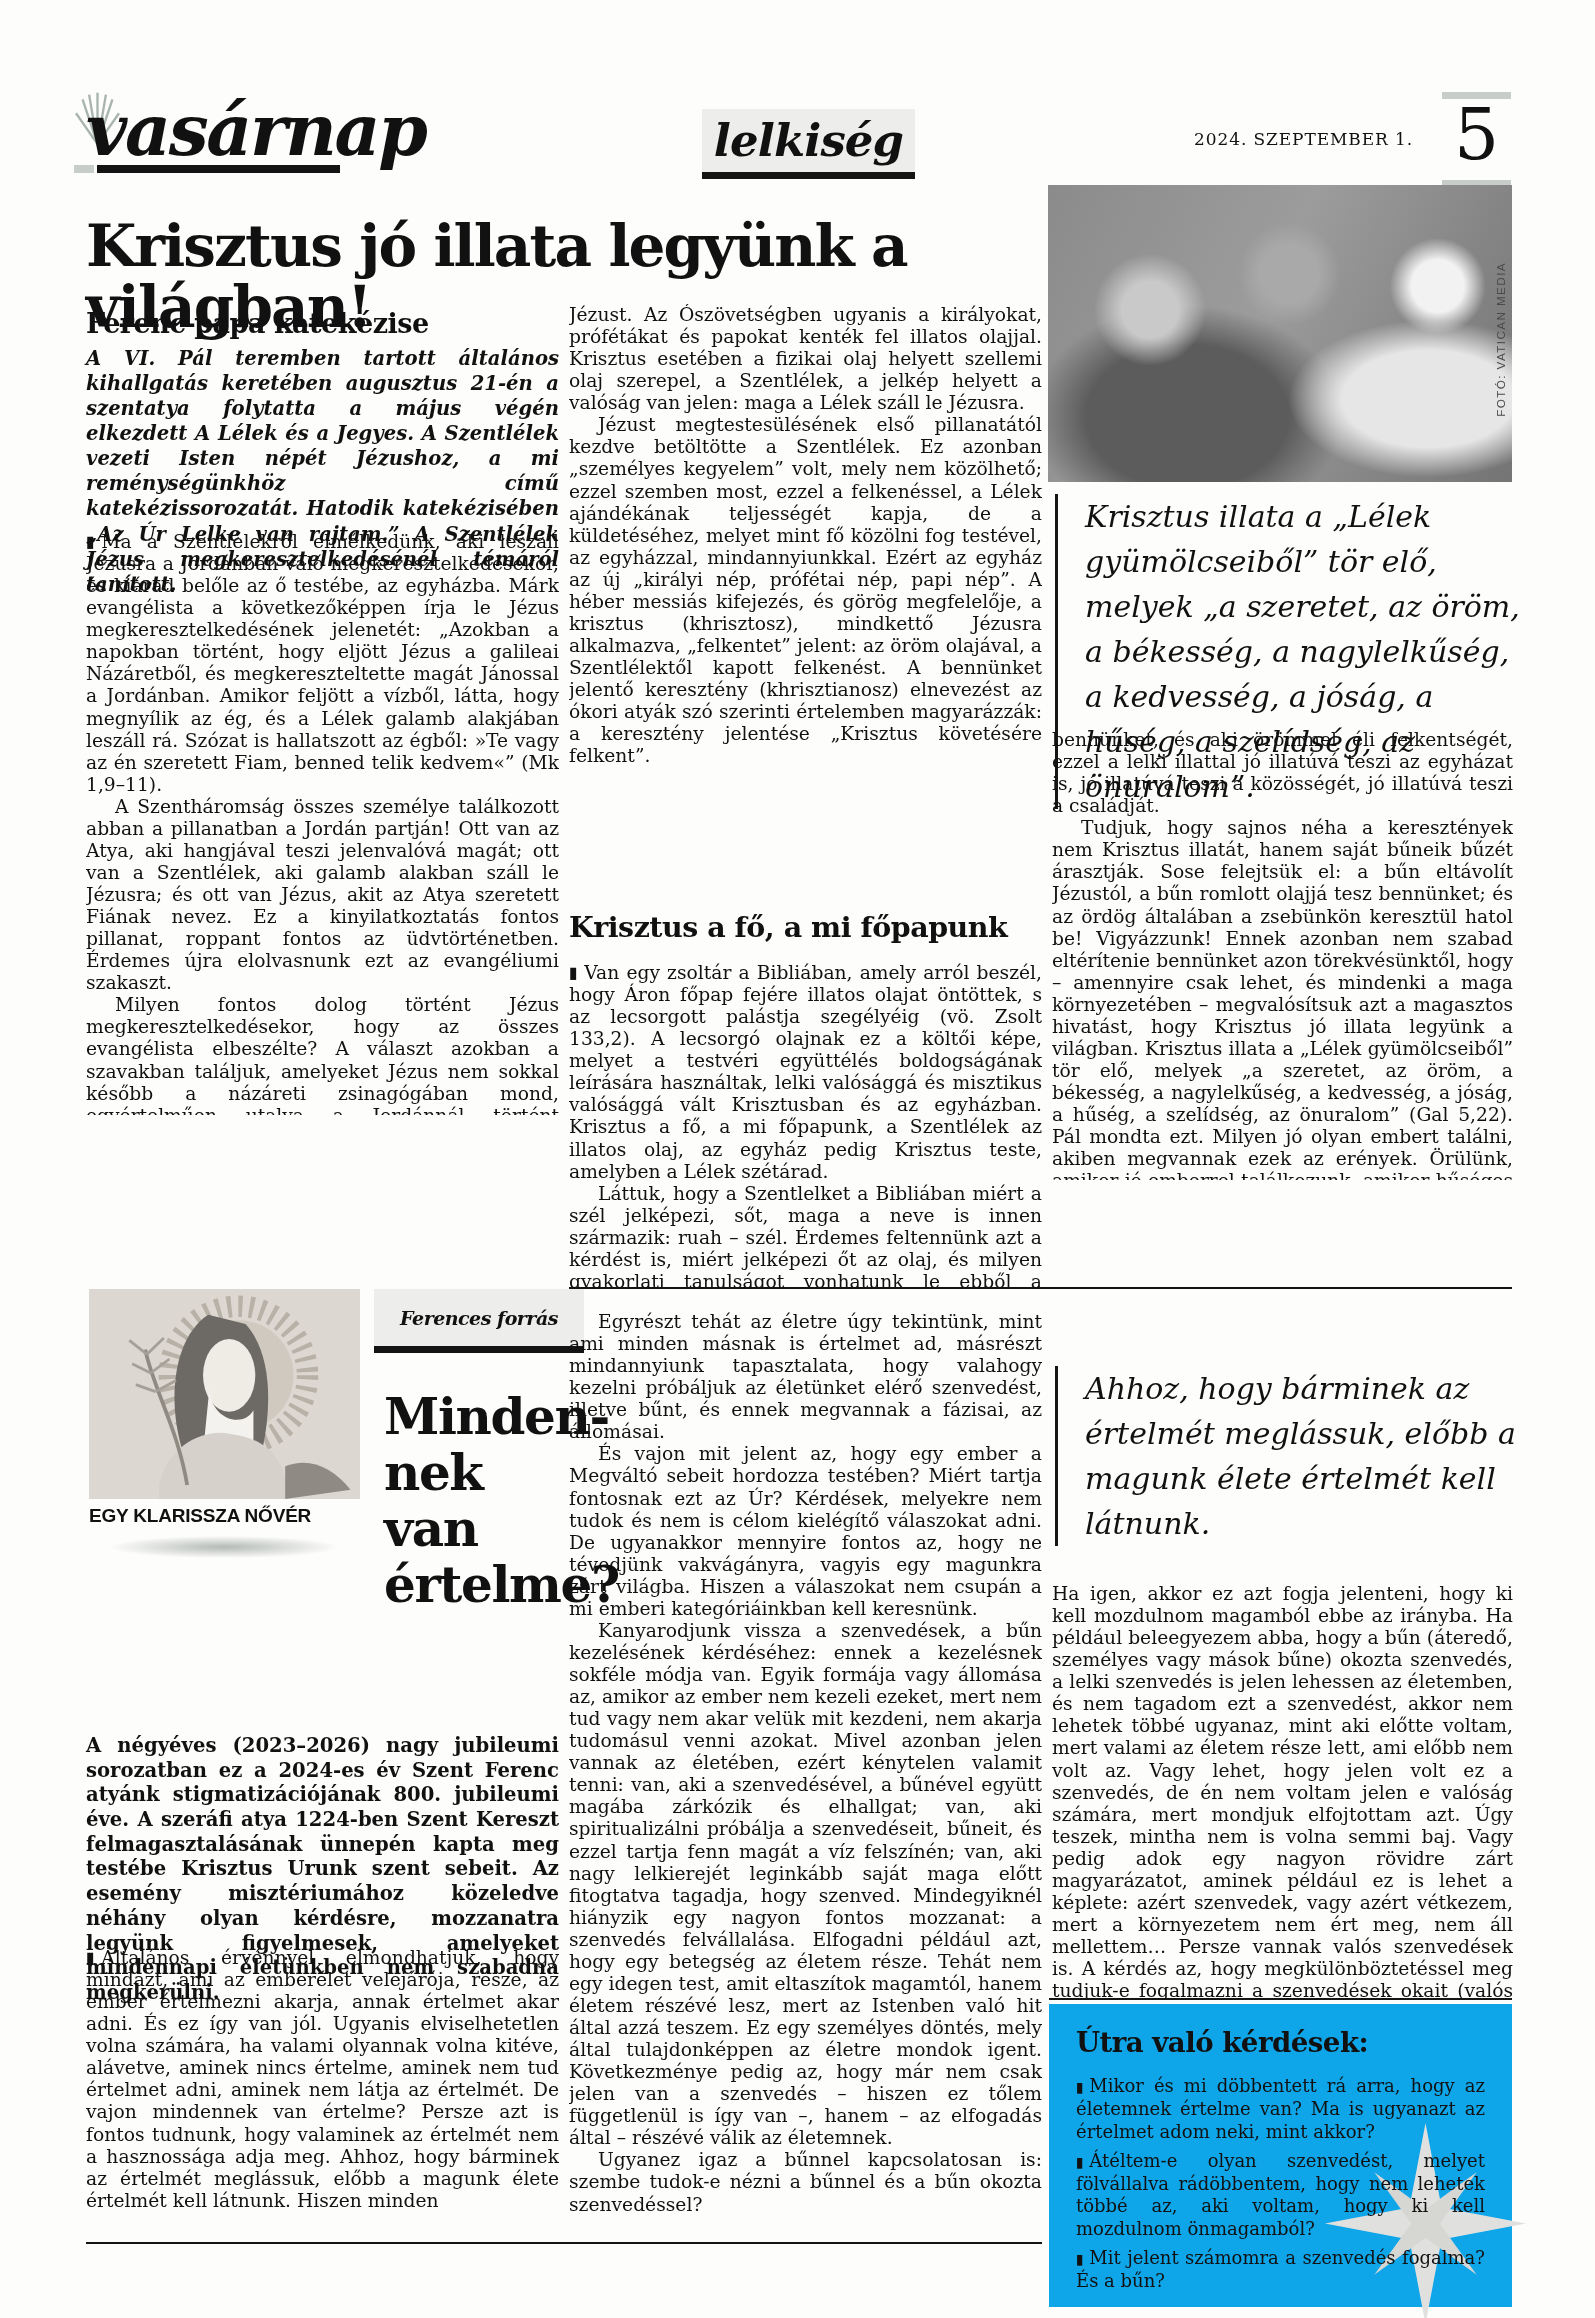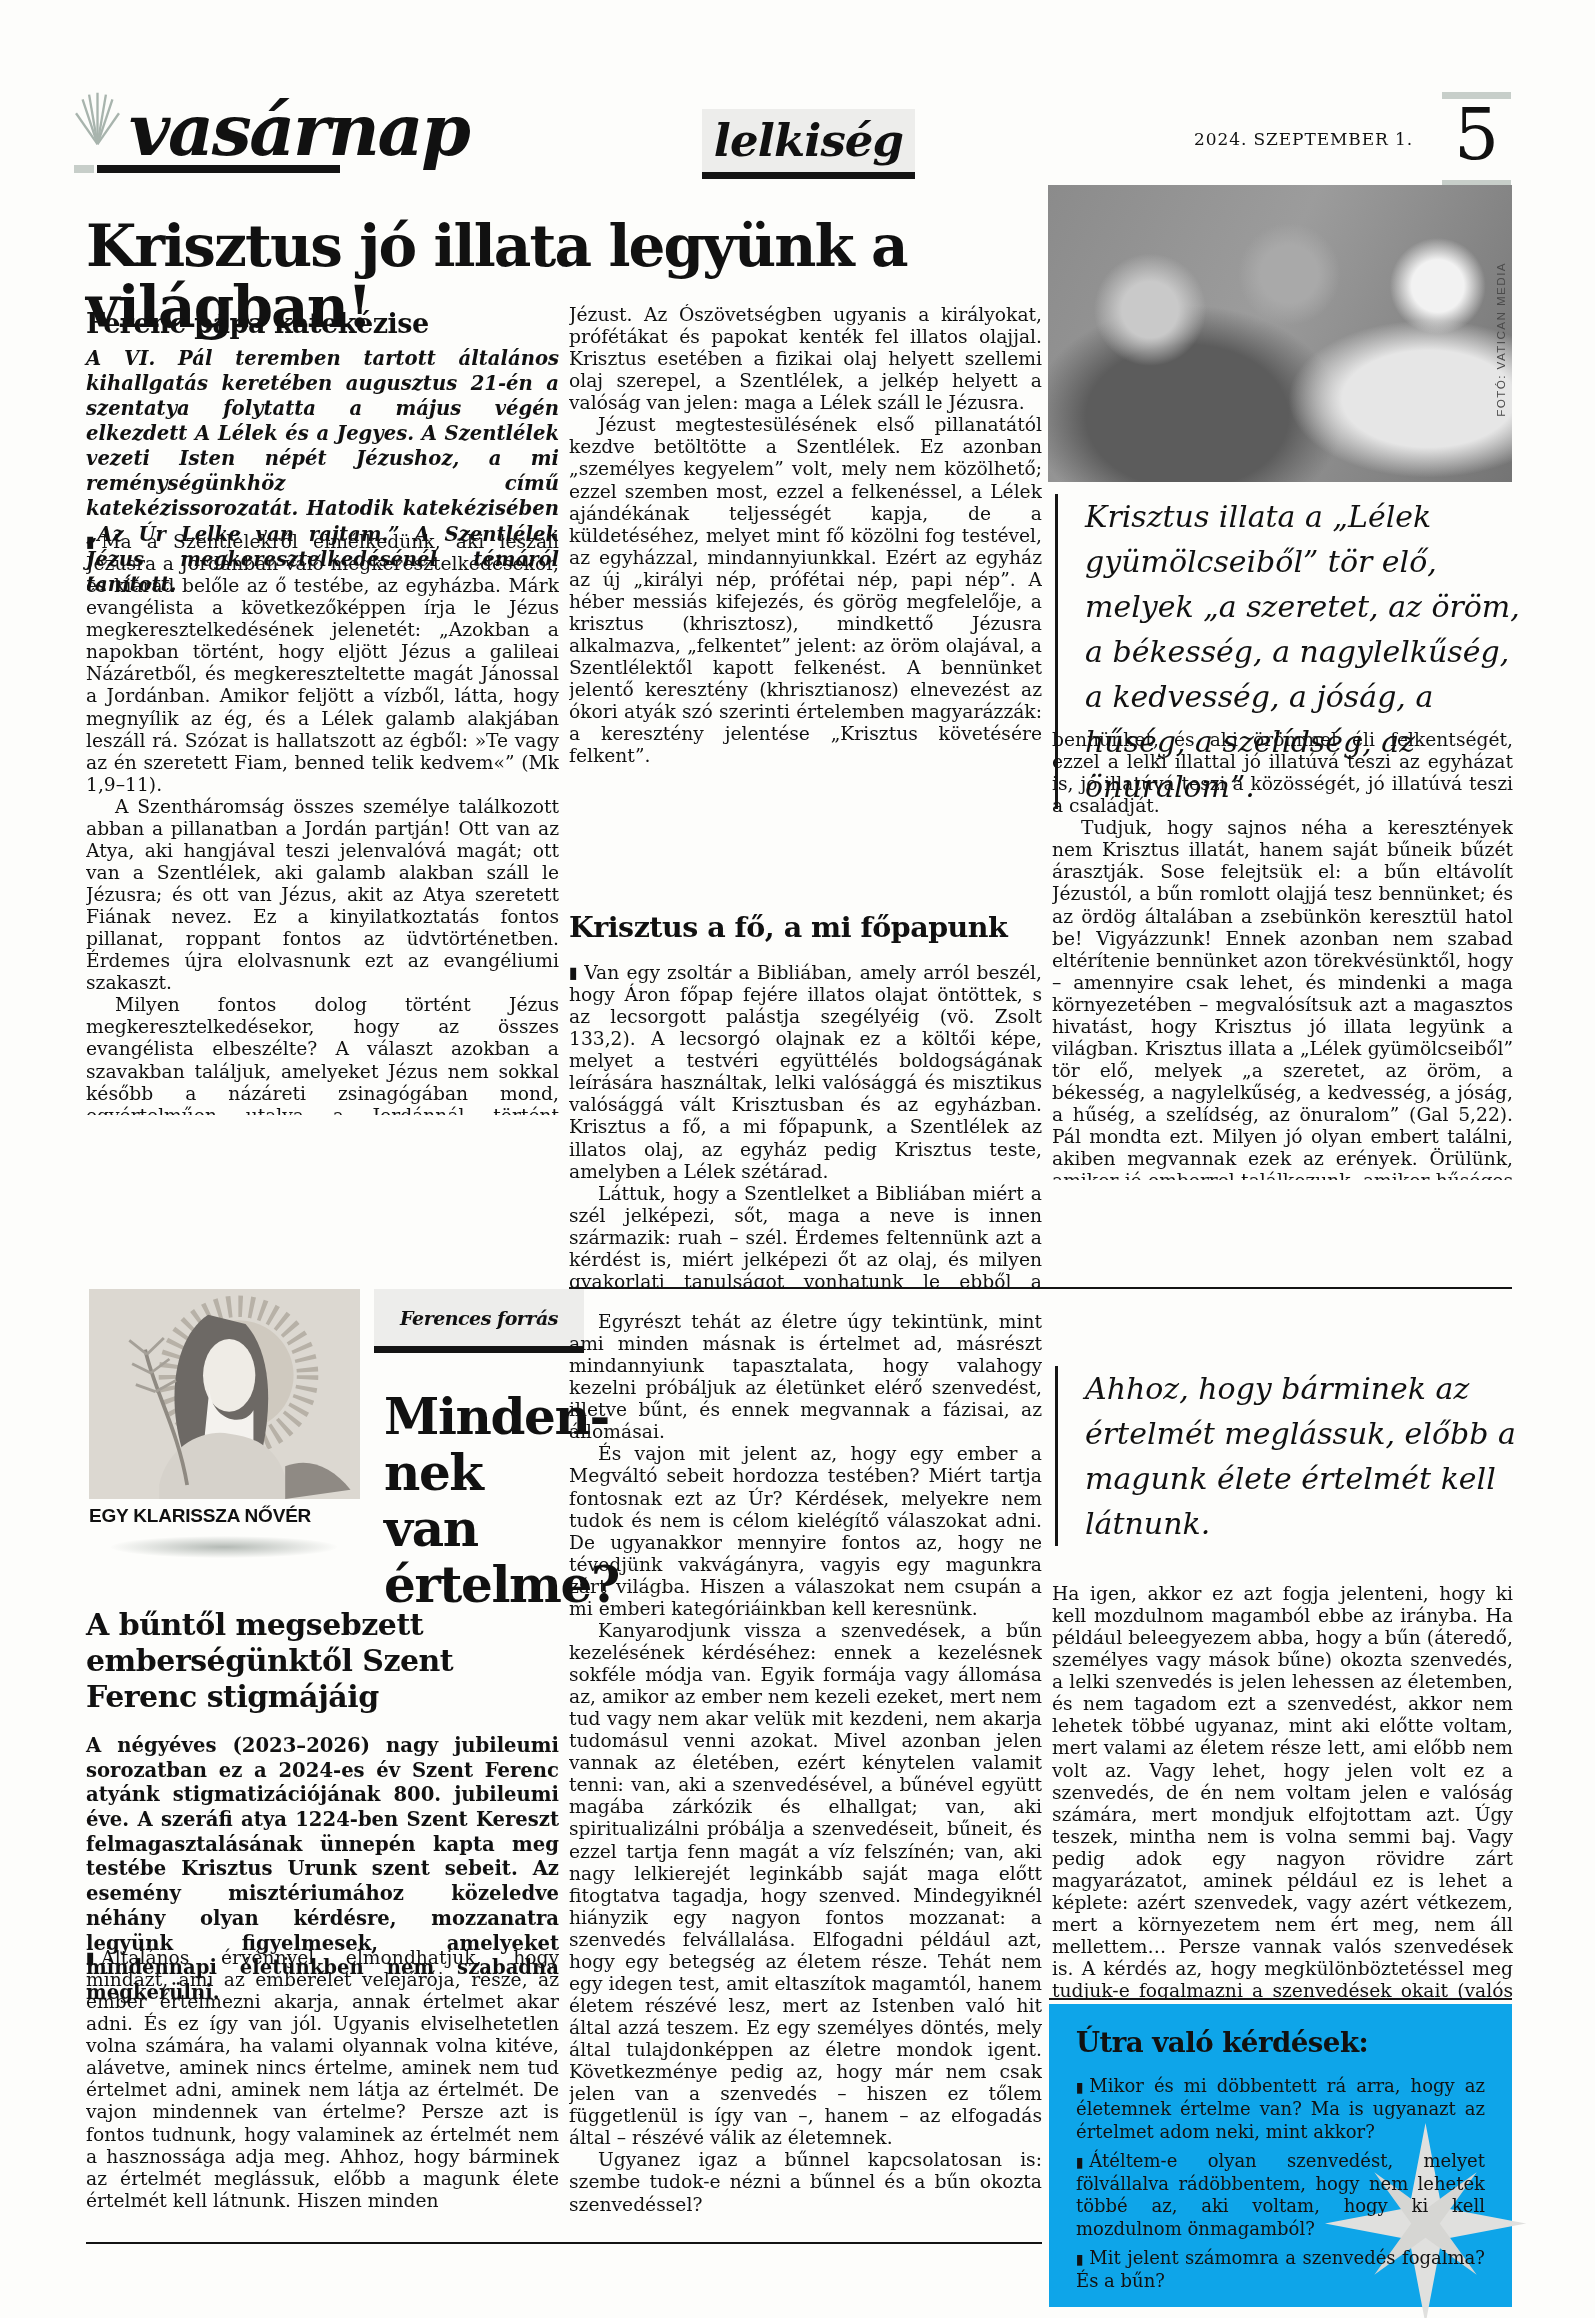--- a/index.html
+++ b/index.html
@@ -1,21 +1,21 @@
 <!DOCTYPE html>
 <html lang="hu" style="font-size:7.5px"><head>
 <meta charset="utf-8">
 <style>
   html,body{margin:0;padding:0;background:#ffffff;}
   .page{position:relative;width:1595px;height:2319px;background:#fdfdfb;color:#111;
         font-family:"DejaVu Serif","Liberation Serif",serif;overflow:hidden;}
   .abs{position:absolute;}
 
   
-  .logo{left:86px;top:88px;font-size:71px;font-style:italic;font-weight:700;letter-spacing:-2.3px;margin-left:43px;}
+  .logo{left:86px;top:88px;font-size:71px;font-style:italic;font-weight:700;letter-spacing:-2.3px;}
   .logo-bar{left:97px;top:165px;width:243px;height:8px;background:#141414;}
   .logo-bar-gray{left:74px;top:165px;width:19.6px;height:8px;background:#c7cec9;}
   .starburst{left:75px;top:89px;}
   .section-box{left:702px;top:109px;width:213px;height:63px;background:#ededeb;
                display:flex;align-items:center;justify-content:center;}
   .section-label{font-size:45px;font-style:italic;font-weight:700;letter-spacing:-0.9px;}
   .section-bar{left:702px;top:172px;width:213px;height:7px;background:#141414;}
   .date{left:1189px;top:129px;width:224px;font-size:17px;letter-spacing:0.9px;text-align:right;}
   .pn-bar-top{left:1442px;top:92px;width:69px;height:7px;background:#c7cec9;}
   .pn-bar-bot{left:1442px;top:180px;width:69px;height:7px;background:#c7cec9;}
@@ -168,21 +168,20 @@
     <span class="ff-label">Ferences forrás</span>
   </div>
   <div class="abs ff-bar"></div>
 
   <div class="abs h2">
     <div>Minden-</div>
     <div>nek van</div>
     <div>értelme?</div>
   </div>
 
-  <div class="abs subhead2">A bűntől megsebzett emberségünktől Szent Ferenc stigmájáig</div>
   <div class="abs lead2">A négyéves (2023–2026) nagy jubileumi sorozatban ez a 2024-es év Szent Ferenc atyánk stigmatizációjának 800. jubileumi éve. A szeráfi atya 1224-ben Szent Kereszt felmagasztalásának ünnepén kapta meg testébe Krisztus Urunk szent sebeit. Az esemény misztériumához közeledve néhány olyan kérdésre, mozzanatra legyünk figyelmesek, amelyeket mindennapi életünkben nem szabadna megkerülni.</div>
 
   <div class="abs bodycol col1b">
     <p class="lede">Általános érvénnyel elmondhatjuk, hogy mindazt, ami az emberélet velejárója, része, az ember értelmezni akarja, annak értelmet akar adni. És ez így van jól. Ugyanis elviselhetetlen volna számára, ha valami olyannak volna kitéve, alávetve, aminek nincs értelme, aminek nem tud értelmet adni, aminek nem látja az értelmét. De vajon mindennek van értelme? Persze azt is fontos tudnunk, hogy valaminek az értelmét nem a hasznossága adja meg. Ahhoz, hogy bárminek az értelmét meglássuk, előbb a magunk élete értelmét kell látnunk. Hiszen minden</p>
   </div>
 
   <div class="abs bodycol col2b">
     <p class="ind">Egyrészt tehát az életre úgy tekintünk, mint ami minden másnak is értelmet ad, másrészt mindannyiunk tapasztalata, hogy valahogy kezelni próbáljuk az életünket elérő szenvedést, illetve bűnt, és ennek megvannak a fázisai, az állomásai.</p>
     <p class="ind">És vajon mit jelent az, hogy egy ember a Megváltó sebeit hordozza testében? Miért tartja fontosnak ezt az Úr? Kérdések, melyekre nem tudok és nem is célom kielégítő válaszokat adni. De ugyanakkor mennyire fontos az, hogy ne tévedjünk vakvágányra, vagyis egy magunkra zárt világba. Hiszen a válaszokat nem csupán a mi emberi kategóriáinkban kell keresnünk.</p>
     <p class="ind">Kanyarodjunk vissza a szenvedések, a bűn kezelésének kérdéséhez: ennek a kezelésnek sokféle módja van. Egyik formája vagy állomása az, amikor az ember nem kezeli ezeket, mert nem tud vagy nem akar velük mit kezdeni, nem akarja tudomásul venni azokat. Mivel azonban jelen vannak az életében, ezért kénytelen valamit tenni: van, aki a szenvedésével, a bűnével együtt magába zárkózik és elhallgat; van, aki spiritualizálni próbálja a szenvedéseit, bűneit, és ezzel tartja fenn magát a víz felszínén; van, aki nagy lelkierejét leginkább saját maga előtt fitogtatva tagadja, hogy szenved. Mindegyiknél hiányzik egy nagyon fontos mozzanat: a szenvedés felvállalása. Elfogadni például azt, hogy egy betegség az életem része. Tehát nem egy idegen test, amit eltaszítok magamtól, hanem életem részévé lesz, mert az Istenben való hit által azzá teszem. Ez egy személyes döntés, mely által tulajdonképpen az életre mondok igent. Következménye pedig az, hogy már nem csak jelen van a szenvedés – hiszen ez tőlem függetlenül is így van –, hanem – az elfogadás által – részévé válik az életemnek.</p>

